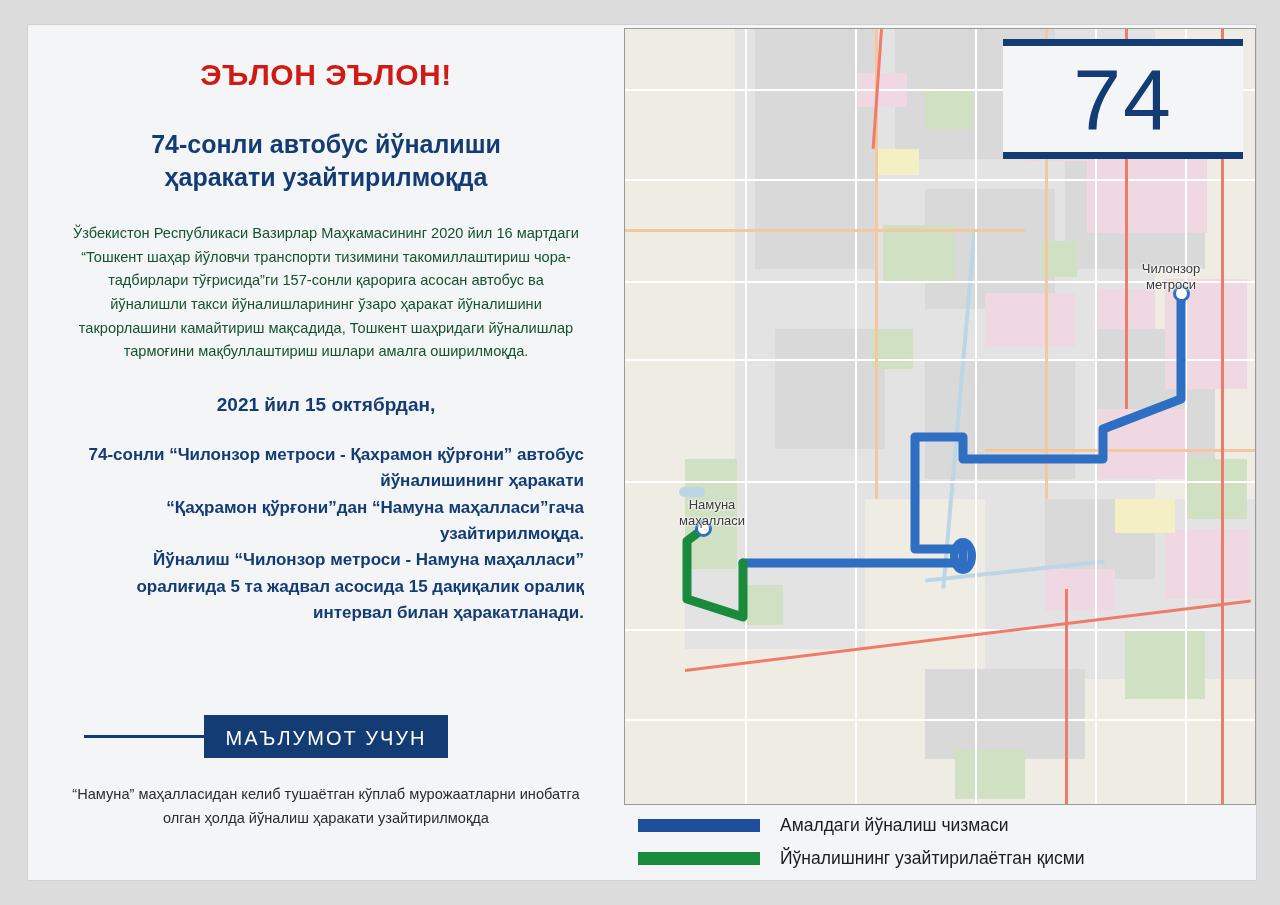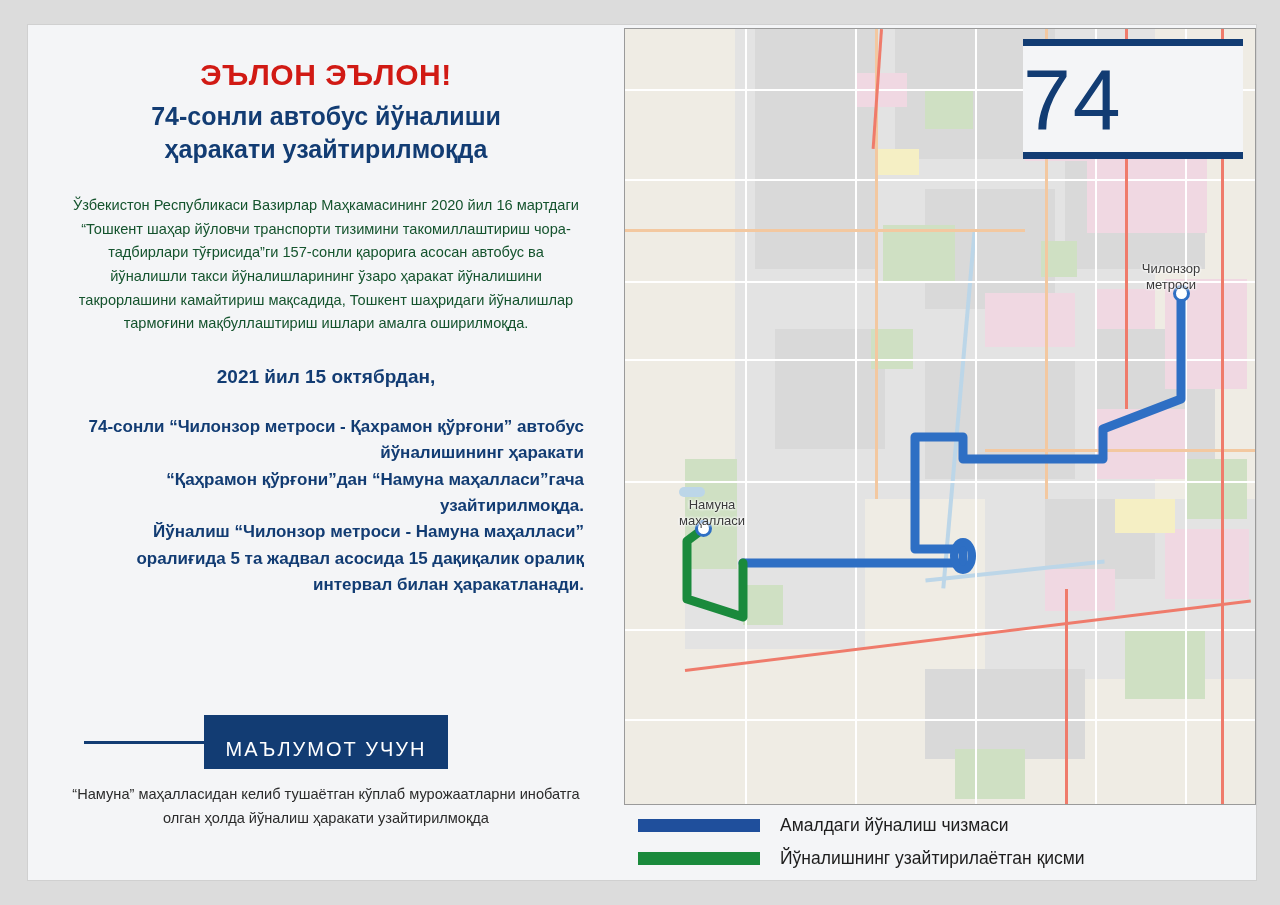--- a/index.html
+++ b/index.html
@@ -31,21 +31,21 @@
     font-weight: bold;
     letter-spacing: .5px;
     margin-top: 33px;
   }
   #subhead {
     text-align: center;
     color: #123c73;
     font-size: 25px;
     font-weight: bold;
     line-height: 1.32;
-    margin-top: 8px;
+    margin-top: 36px;
     padding: 0 16px;
   }
   #body-para {
     margin-top: 28px;
     text-align: center;
     color: #14532d;
     font-size: 14.6px;
     line-height: 1.62;
     padding: 0 8px;
   }
@@ -77,21 +77,21 @@
   #info-band .rule {
     height: 3px;
     background: #123c73;
     width: 120px;
   }
   #info-band .tag {
     background: #123c73;
     color: #ffffff;
     font-size: 20px;
     letter-spacing: 2px;
-    padding: 23px 22px 8px 22px;
+    padding: 12px 22px 8px 22px;
     white-space: nowrap;
   }
   #footer-note {
     position: absolute;
     left: 34px; right: 34px; top: 757px;
     text-align: center;
     color: #2b2b2b;
     font-size: 14.6px;
     line-height: 1.65;
   }
@@ -140,27 +140,27 @@
     text-align: center;
     line-height: 1.2;
     text-shadow: 0 0 3px #fff, 0 0 3px #fff, 0 0 3px #fff;
     margin-top: 20px;
   }
 
   
   #badge {
     position: absolute;
     right: 12px; top: 10px;
-    width: 220px; height: 120px;
+    width: 240px; height: 120px;
     background: #f4f5f7;
     border-top: 7px solid #123c73;
     border-bottom: 7px solid #123c73;
     display: flex;
     align-items: center;
-    justify-content: flex-start;
+    justify-content: center;
   }
   #badge span {
     font-size: 86px;
     color: #123c73;
     font-weight: 300;
     letter-spacing: 2px;
     line-height: 1;
   }
 
   

